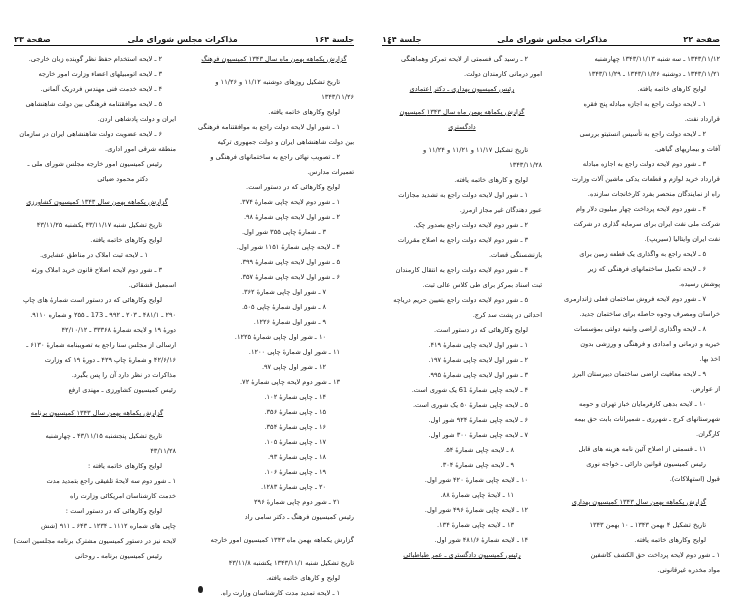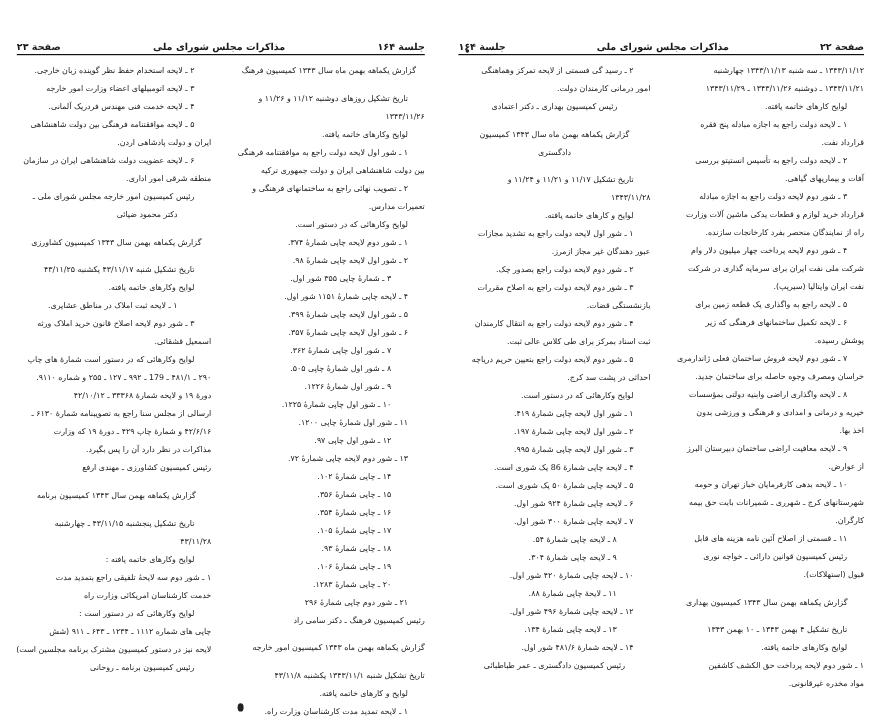--- a/index.html
+++ b/index.html
@@ -15,21 +15,21 @@
   .page.left { left: 14px; width: 340px; }
   .page.right { left: 382px; width: 338px; }
   .header {
     position: absolute; top: 30px; left: 0; right: 0; height: 14px;
     direction: rtl; display: flex; justify-content: space-between; align-items: flex-end;
     font-size: 8px; font-weight: bold;
   }
   .header-rule { position: absolute; top: 45px; left: 0; right: 0; height: 0; border-top: 1.6px solid #111; }
   .col { position: absolute; top: 52px; direction: rtl; text-align: right; font-size: 6.6px; line-height: 15px; }
   .col .ln { white-space: nowrap; }
-  .col .ln.c { text-align: center; }
+  .col .ln.c { text-align: center; text-decoration: underline; }
   .col .ln.i { padding-right: 14px; }
   .col .ln.i2 { padding-right: 28px; }
   .col .gap { height: 8px; }
   .left .col.a { right: 0; width: 160px; }
   .left .col.b { right: 178px; width: 158px; }
   .right .col.a { right: 0; width: 162px; }
   .right .col.b { right: 178px; width: 160px; }
   .speck { position: absolute; background: #222; border-radius: 50%; }
 </style>
 </head>
@@ -96,21 +96,21 @@
         <div class="ln i2">دکتر محمود ضیائی</div>
         <div class="gap"></div>
         <div class="ln c">گزارش یکماهه بهمن سال ۱۳۴۳ کمیسیون کشاورزی</div>
         <div class="gap"></div>
         <div class="ln i">تاریخ تشکیل شنبه ۴۳/۱۱/۱۷ یکشنبه ۴۳/۱۱/۲۵</div>
         <div class="ln i">لوایح وکارهای خاتمه یافته.</div>
         <div class="ln i2">۱ ـ لایحه ثبت املاک در مناطق عشایری.</div>
         <div class="ln i">۳ ـ شور دوم لایحه اصلاح قانون خرید املاک ورثه</div>
         <div class="ln">اسمعیل قشقائی.</div>
         <div class="ln i">لوایح وکارهائی که در دستور است شمارهٔ های چاپ</div>
-        <div class="ln">۲۹۰ ـ ۴۸۱/۱ ـ 179 ـ ۹۹۲ ـ ۱۲۷ ـ ۲۵۵ و شماره ۹۱۱۰.</div>
+        <div class="ln">۲۹۰ ـ ۴۸۱/۱ ـ ۲۰۳ ـ ۹۹۲ ـ 173 ـ ۲۵۵ و شماره ۹۱۱۰.</div>
         <div class="ln">دورهٔ ۱۹ و لایحه شمارهٔ ۳۳۳۶۸ ـ ۴۲/۱۰/۱۲</div>
         <div class="ln">ارسالی از مجلس سنا راجع به تصویبنامه شمارهٔ ۶۱۳۰ ـ</div>
         <div class="ln">۴۲/۶/۱۶ و شمارهٔ چاپ ۴۲۹ ـ دورهٔ ۱۹ که وزارت</div>
         <div class="ln">مذاکرات در نظر دارد آن را پس بگیرد.</div>
         <div class="ln">رئیس کمیسیون کشاورزی ـ مهندی ارفع</div>
         <div class="gap"></div>
         <div class="ln c">گزارش یکماهه بهمن سال ۱۳۴۳ کمیسیون برنامه</div>
         <div class="gap"></div>
         <div class="ln i">تاریخ تشکیل پنجشنبه ۴۳/۱۱/۱۵ ـ چهارشنبه</div>
         <div class="ln">۴۳/۱۱/۲۸</div>
@@ -186,21 +186,21 @@
         <div class="ln i">۳ ـ شور دوم لایحه دولت راجع به اصلاح مقررات</div>
         <div class="ln">بازنشستگی قضات.</div>
         <div class="ln i">۴ ـ شور دوم لایحه دولت راجع به انتقال کارمندان</div>
         <div class="ln">ثبت اسناد بمرکز برای طی کلاس عالی ثبت.</div>
         <div class="ln i">۵ ـ شور دوم لایحه دولت راجع بتعیین حریم دریاچه</div>
         <div class="ln">احداثی در پشت سد کرج.</div>
         <div class="ln i">لوایح وکارهائی که در دستور است.</div>
         <div class="ln i">۱ ـ شور اول لایحه چاپی شمارهٔ ۴۱۹.</div>
         <div class="ln i">۲ ـ شور اول لایحه چاپی شمارهٔ ۱۹۷.</div>
         <div class="ln i">۳ ـ شور اول لایحه چاپی شمارهٔ ۹۹۵.</div>
-        <div class="ln i">۴ ـ لایحه چاپی شمارهٔ 86 یک شوری است.</div>
+        <div class="ln i">۴ ـ لایحه چاپی شمارهٔ 61 یک شوری است.</div>
         <div class="ln i">۵ ـ لایحه چاپی شمارهٔ ۵۰ یک شوری است.</div>
         <div class="ln i">۶ ـ لایحه چاپی شمارهٔ ۹۲۴ شور اول.</div>
         <div class="ln i">۷ ـ لایحه چاپی شمارهٔ ۳۰۰ شور اول.</div>
         <div class="ln i2">۸ ـ لایحه چاپی شمارهٔ ۵۴.</div>
         <div class="ln i2">۹ ـ لایحه چاپی شمارهٔ ۳۰۴.</div>
         <div class="ln i">۱۰ ـ لایحه چاپی شمارهٔ ۴۲۰ شور اول.</div>
         <div class="ln i2">۱۱ ـ لایحهٔ چاپی شمارهٔ ۸۸.</div>
         <div class="ln i">۱۲ ـ لایحه چاپی شمارهٔ ۴۹۶ شور اول.</div>
         <div class="ln i2">۱۳ ـ لایحه چاپی شمارهٔ ۱۳۴.</div>
         <div class="ln i">۱۴ ـ لایحه شمارهٔ ۴۸۱/۶ شور اول.</div>

